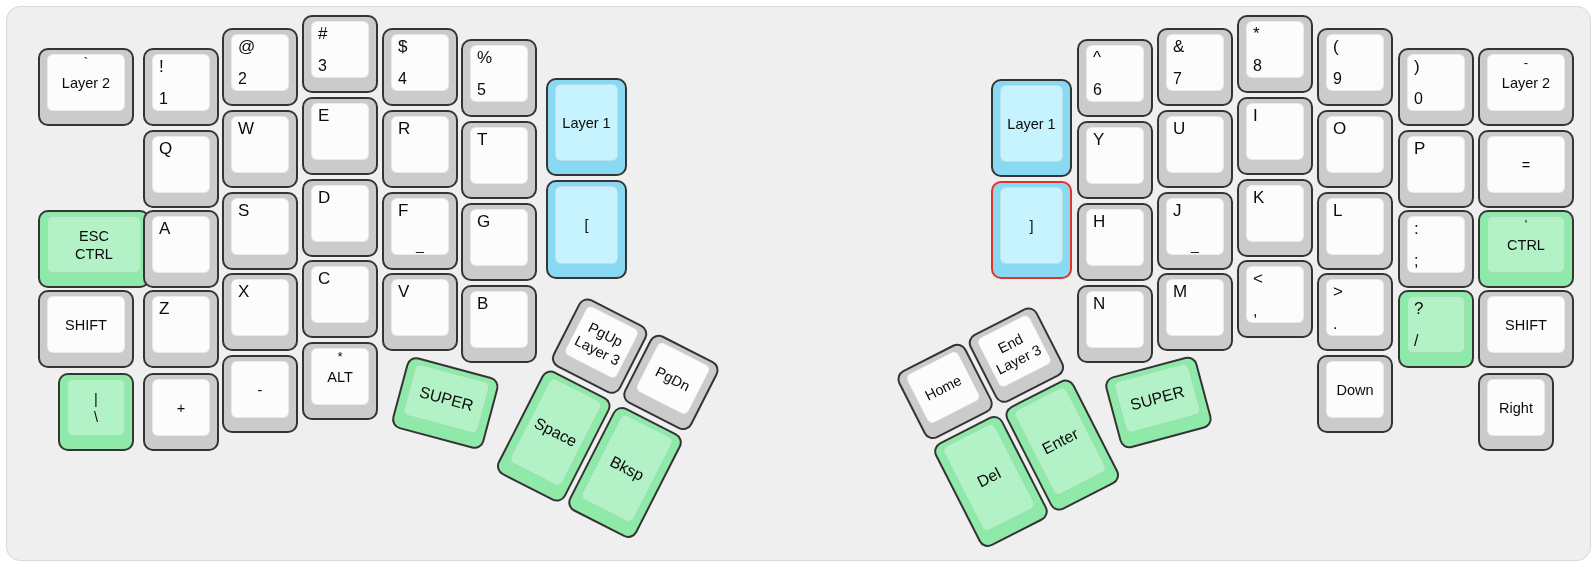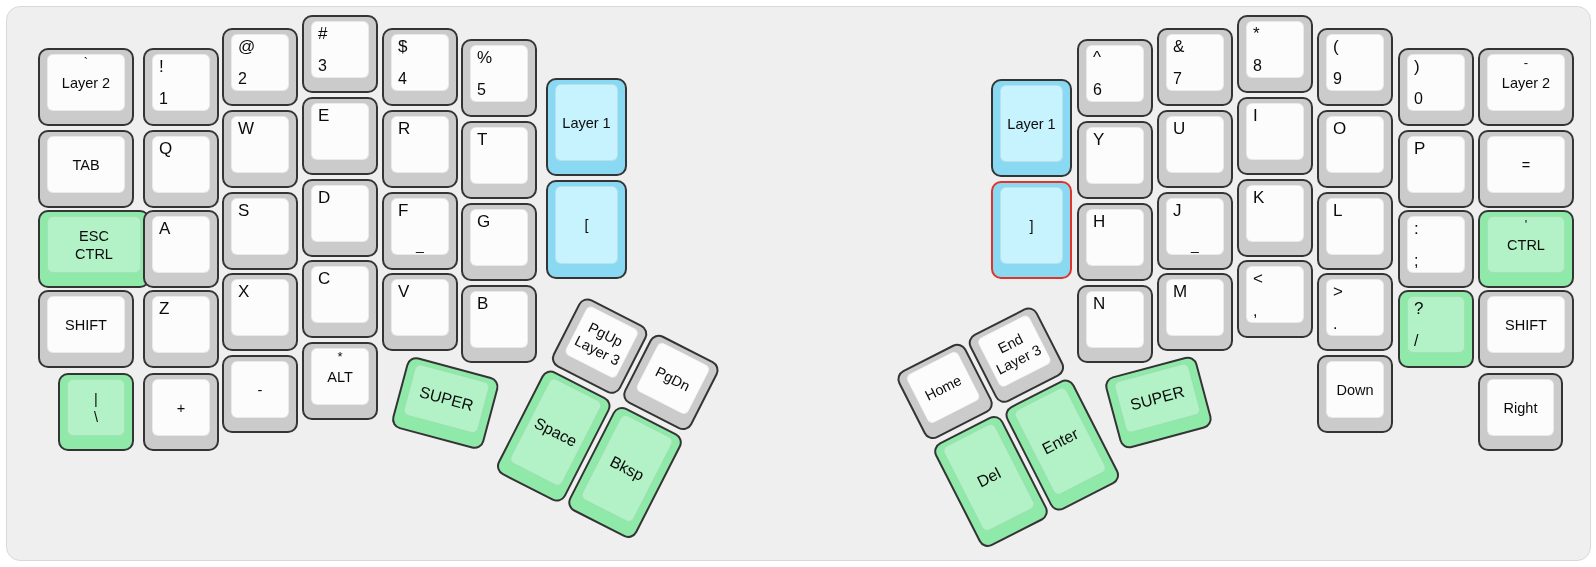--- a/index.html
+++ b/index.html
@@ -32,27 +32,20 @@
 <div class="panel"></div>
 <div class="board" id="board">
     <div class="key gray" style="left: 38px; top: 48px; width: 96px; height: 78px;">
       <div class="cap">
         <span class="lbl tc">`</span>
         <span class="lbl ctr">
           <span class="line">Layer 2</span>
         </span>
       </div>
     </div>
-    <div class="key gray" style="left: 38px; top: 130px; width: 96px; height: 78px;">
-      <div class="cap">
-        <span class="lbl ctr">
-          <span class="line">TAB</span>
-        </span>
-      </div>
-    </div>
     <div class="key green" style="left: 38px; top: 210px; width: 112px; height: 78px;">
       <div class="cap">
         <span class="lbl ctr">
           <span class="line">ESC</span>
           <span class="line">CTRL</span>
         </span>
       </div>
     </div>
     <div class="key gray" style="left: 38px; top: 290px; width: 96px; height: 78px;">
       <div class="cap">
@@ -365,21 +358,21 @@
         </span>
       </div>
     </div>
     <div class="key gray" style="left: 1478px; top: 290px; width: 96px; height: 78px;">
       <div class="cap">
         <span class="lbl ctr">
           <span class="line">SHIFT</span>
         </span>
       </div>
     </div>
-    <div class="key gray" style="left: 1478px; top: 373px; width: 85px; height: 78px;">
+    <div class="key gray" style="left: 1478px; top: 373px; width: 76px; height: 78px;">
       <div class="cap">
         <span class="lbl ctr">
           <span class="line">Right</span>
         </span>
       </div>
     </div>
     <div class="group" style="left: 409px; top: 355px; width: 95px; transform-origin: left top; transform: rotate(15deg);">
       <div class="key green big" style="left: 0px; top: 0px; width: 95px; height: 74px;">
         <div class="cap">
           <span class="lbl ctr">

